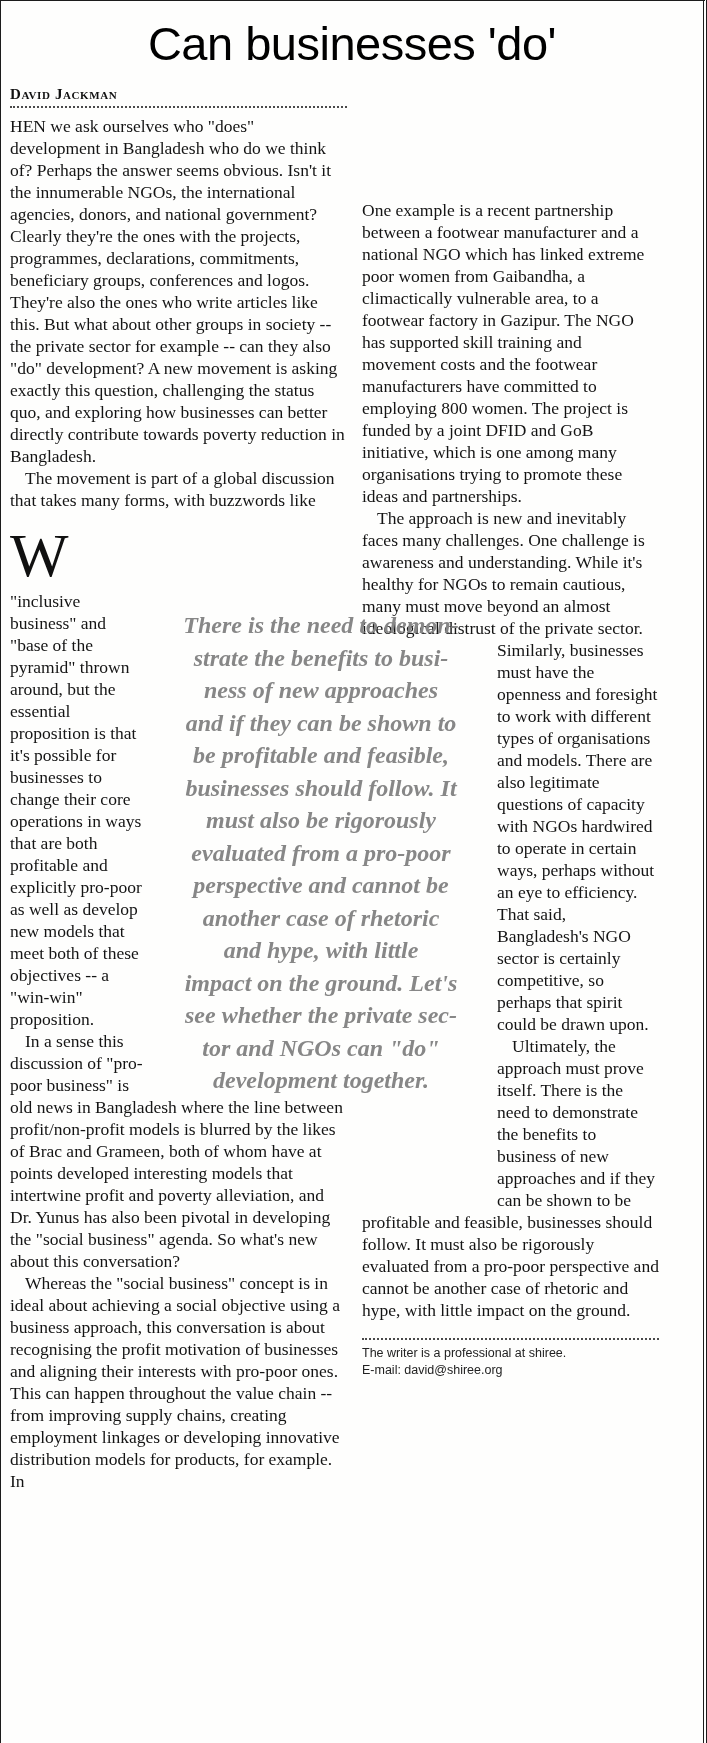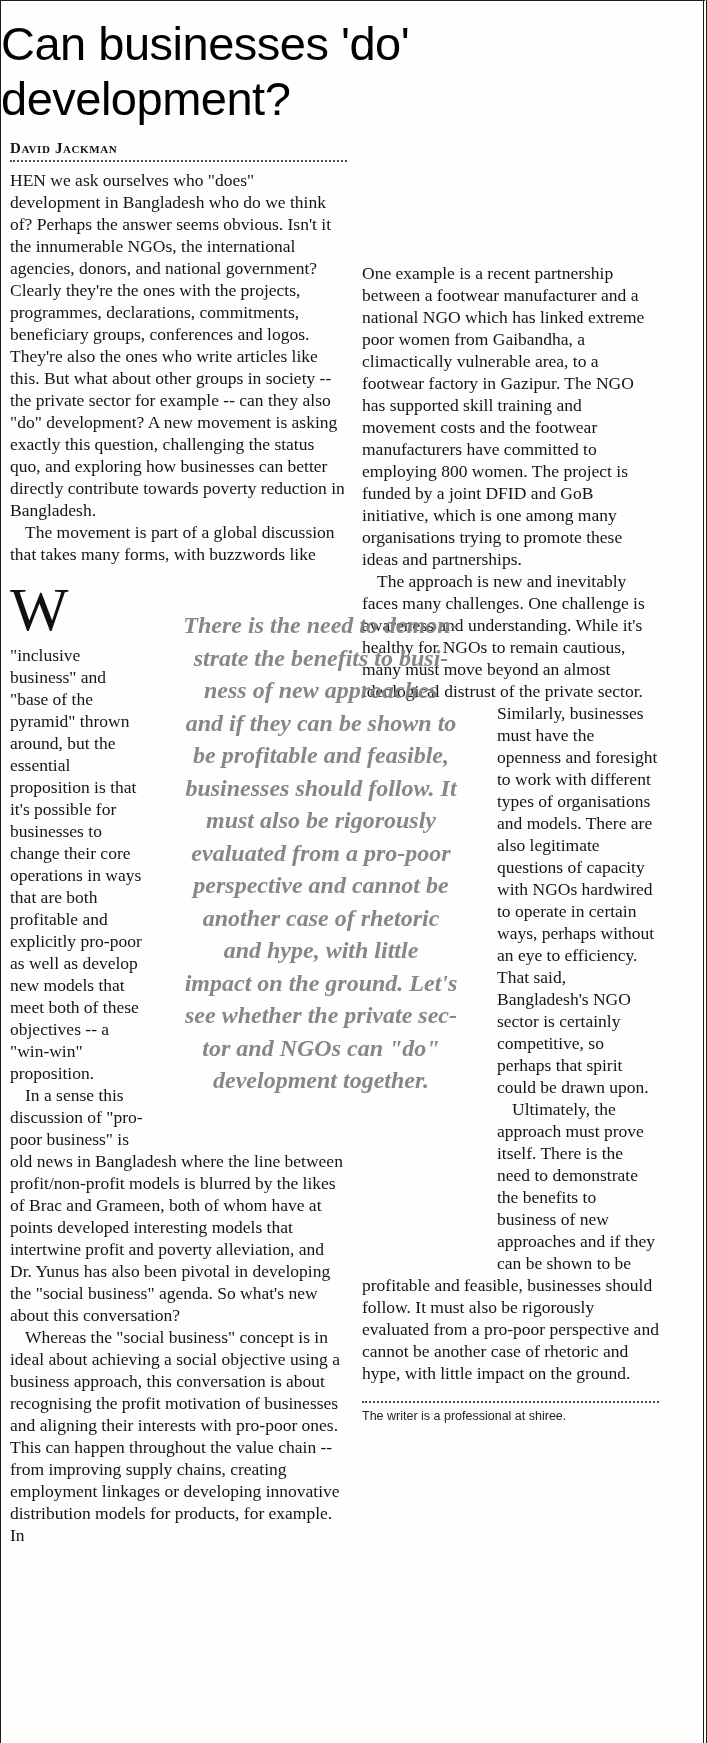--- a/index.html
+++ b/index.html
@@ -9,21 +9,21 @@
     width:707px; height:1743px;
     overflow:hidden;
     background:#fefefd;
     color:#141414;
     font-family:"Liberation Serif", serif;
     border-top:1px solid #1c1c1c;
     border-left:1px solid #1c1c1c;
     border-right:4px double #1c1c1c;
   }
   .headline {
-    text-align:left;
+    text-align:center;
     font-family:"Liberation Sans", sans-serif;
     font-weight:400;
     font-size:47px;
     line-height:1.16;
     letter-spacing:-0.5px;
     color:#000;
     padding-top:16px;
   }
   .columns {
     display:flex;
@@ -87,21 +87,20 @@
     color:#222;
   }
 </style>
 </head>
 <body>
 
 <div class="page">
 
   <h1 class="headline">
     <span>Can businesses 'do'</span><br>
-    <span>development?</span>
   </h1>
 
   <div class="columns">
 
     <div class="col-left">
       <span class="push-r"></span>
       <span class="gap-r"></span>
 
       <div class="byline">David Jackman</div>
 
@@ -117,20 +116,21 @@
     <div class="col-right">
       <span class="push-l"></span>
       <span class="gap-l"></span>
 
       <p class="body-para">One example is a recent partnership between a footwear manufacturer and a national NGO which has linked extreme poor women from Gaibandha, a climactically vulnerable area, to a footwear factory in Gazipur. The NGO has supported skill training and movement costs and the footwear manufacturers have committed to employing 800 women. The project is funded by a joint DFID and GoB initiative, which is one among many organisations trying to promote these ideas and partnerships.</p>
       <p class="body-para">The approach is new and inevitably faces many challenges. One challenge is awareness and understanding. While it's healthy for NGOs to remain cautious, many must move beyond an almost ideological distrust of the private sector. Similarly, businesses must have the openness and foresight to work with different types of organisations and models. There are also legitimate questions of capacity with NGOs hardwired to operate in certain ways, perhaps without an eye to efficiency. That said, Bangladesh's NGO sector is certainly competitive, so perhaps that spirit could be drawn upon.</p>
       <p class="body-para">Ultimately, the approach must prove itself. There is the need to demonstrate the benefits to business of new approaches and if they can be shown to be profitable and feasible, businesses should follow. It must also be rigorously evaluated from a pro-poor perspective and cannot be another case of rhetoric and hype, with little impact on the ground.</p>
 
       <div class="footer-note">
         <div>The writer is a professional at shiree.</div>
+        <div>E-mail: david@shiree.org</div>
       </div>
     </div>
 
   </div>
 
   <div class="pull-quote">There is the need to demon-
 strate the benefits to busi-
 ness of new approaches
 and if they can be shown to
 be profitable and feasible,

